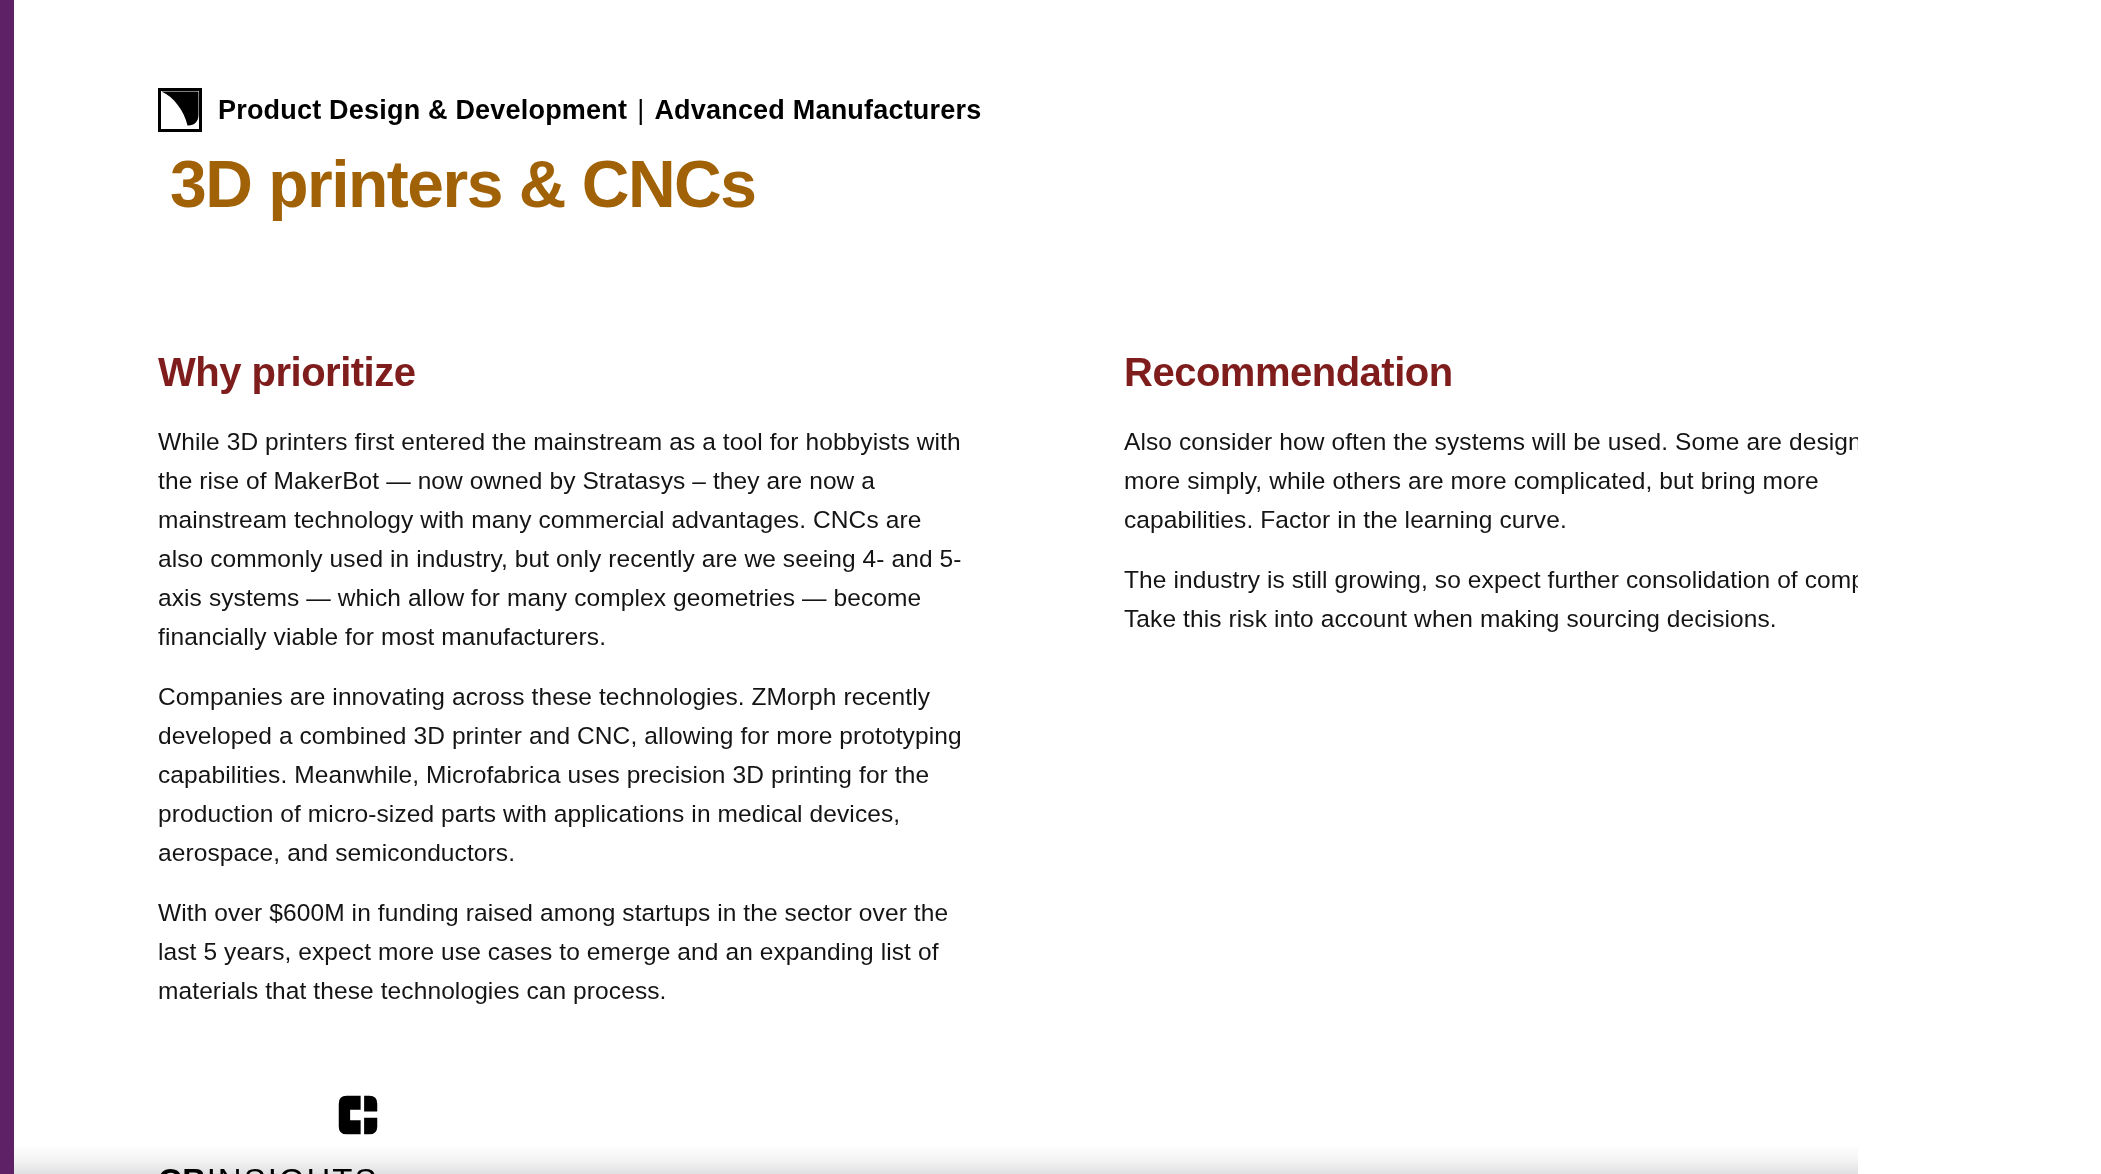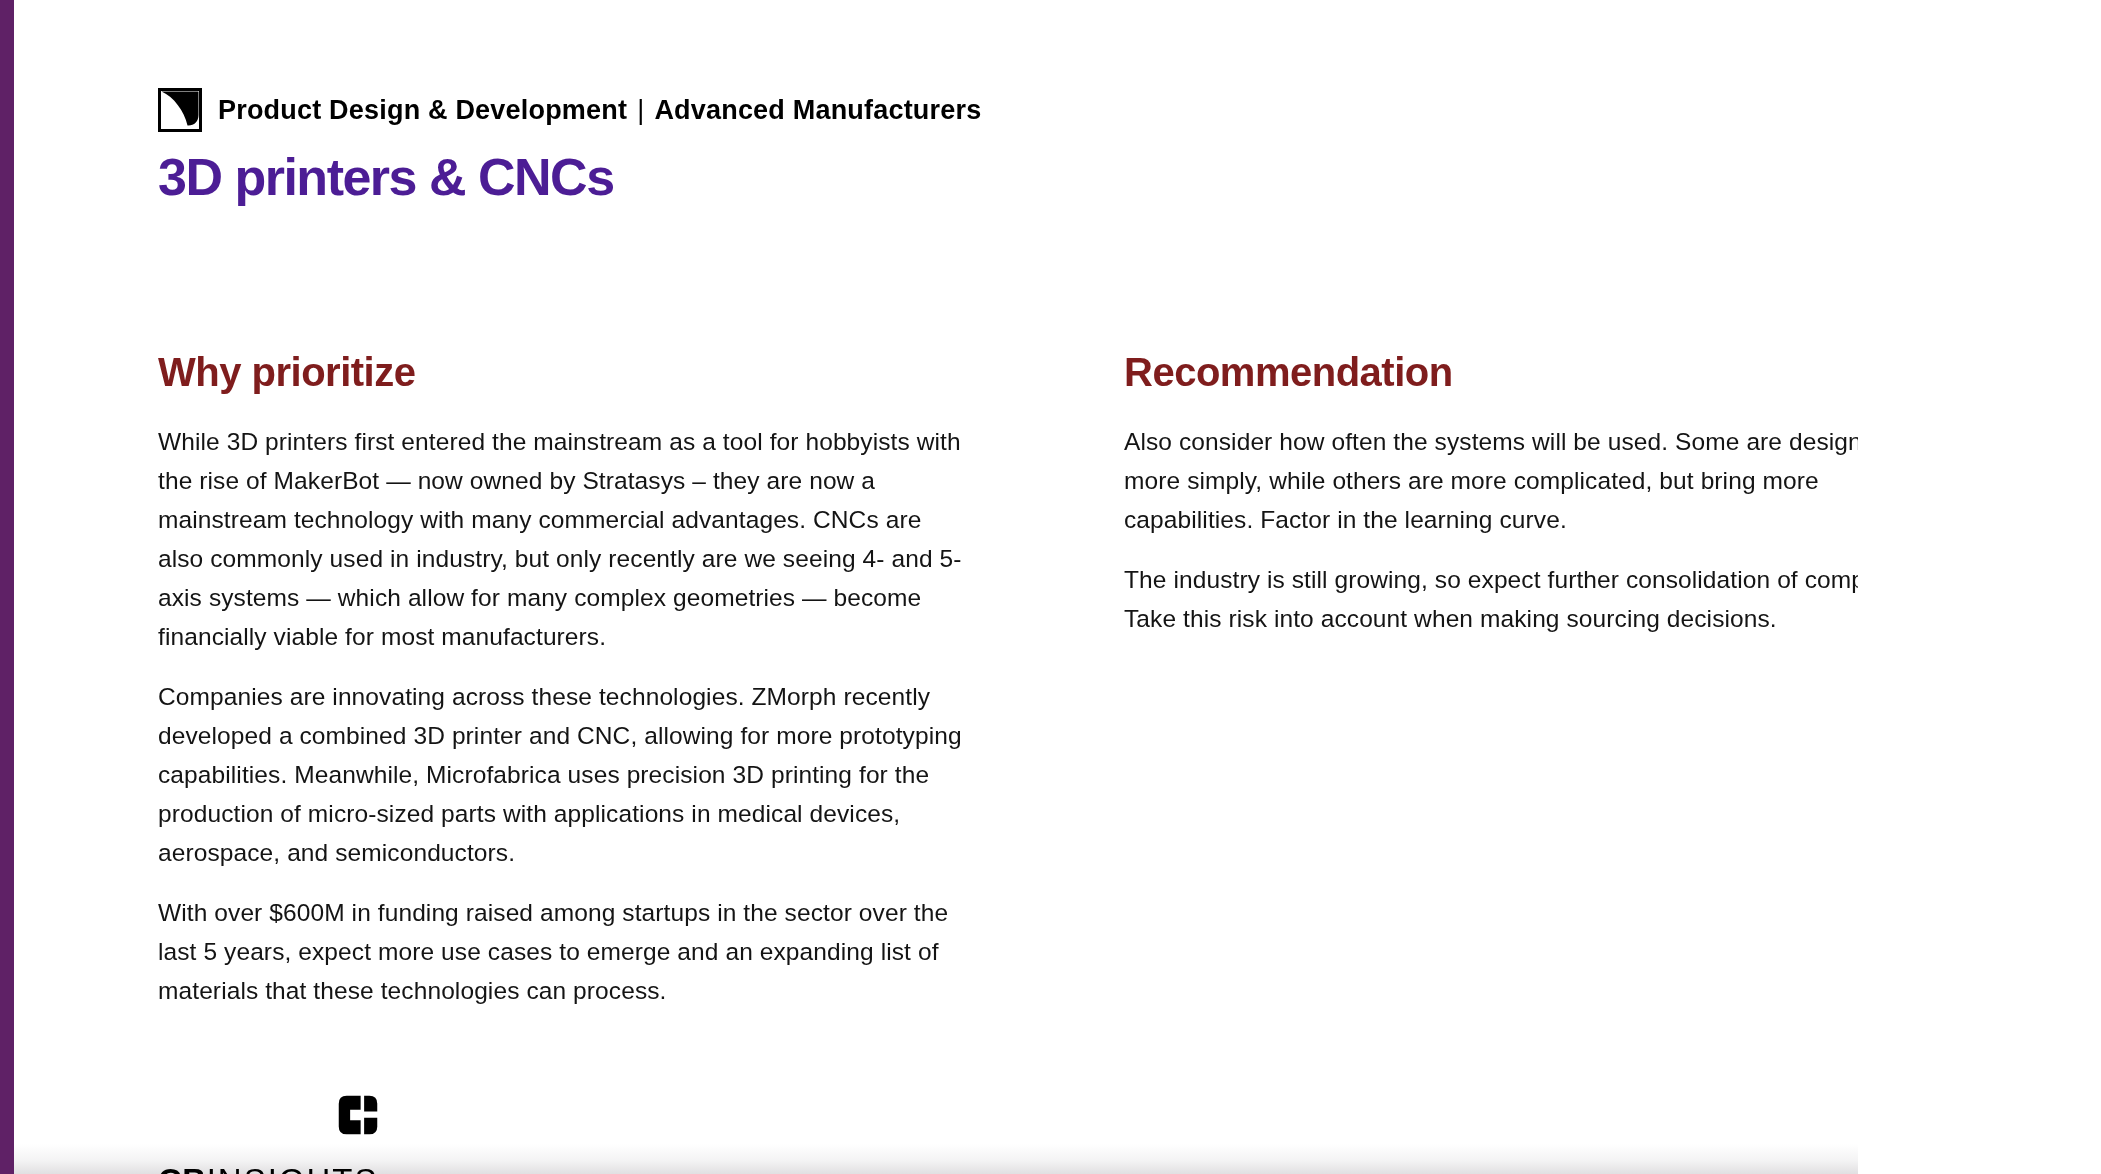--- a/index.html
+++ b/index.html
@@ -54,26 +54,26 @@
     font-weight: bold;
     color: #000000;
     letter-spacing: 0.2px;
     white-space: nowrap;
   }
   .crumb .pipe {
     font-weight: 400;
     padding: 0 10px;
   }
   .title {
-    margin: 0;
+    margin: 12px;
     margin-top: 18px;
-    font-size: 52px;
+    font-size: 66px;
     font-weight: bold;
     letter-spacing: -1.5px;
-    color: #4c1d95;
+    color: #a16207;
     line-height: 1.05;
   }
   .content {
     position: absolute;
     left: 158px;
     top: 348px;
     display: flex;
     gap: 156px;
   }
   .col {

